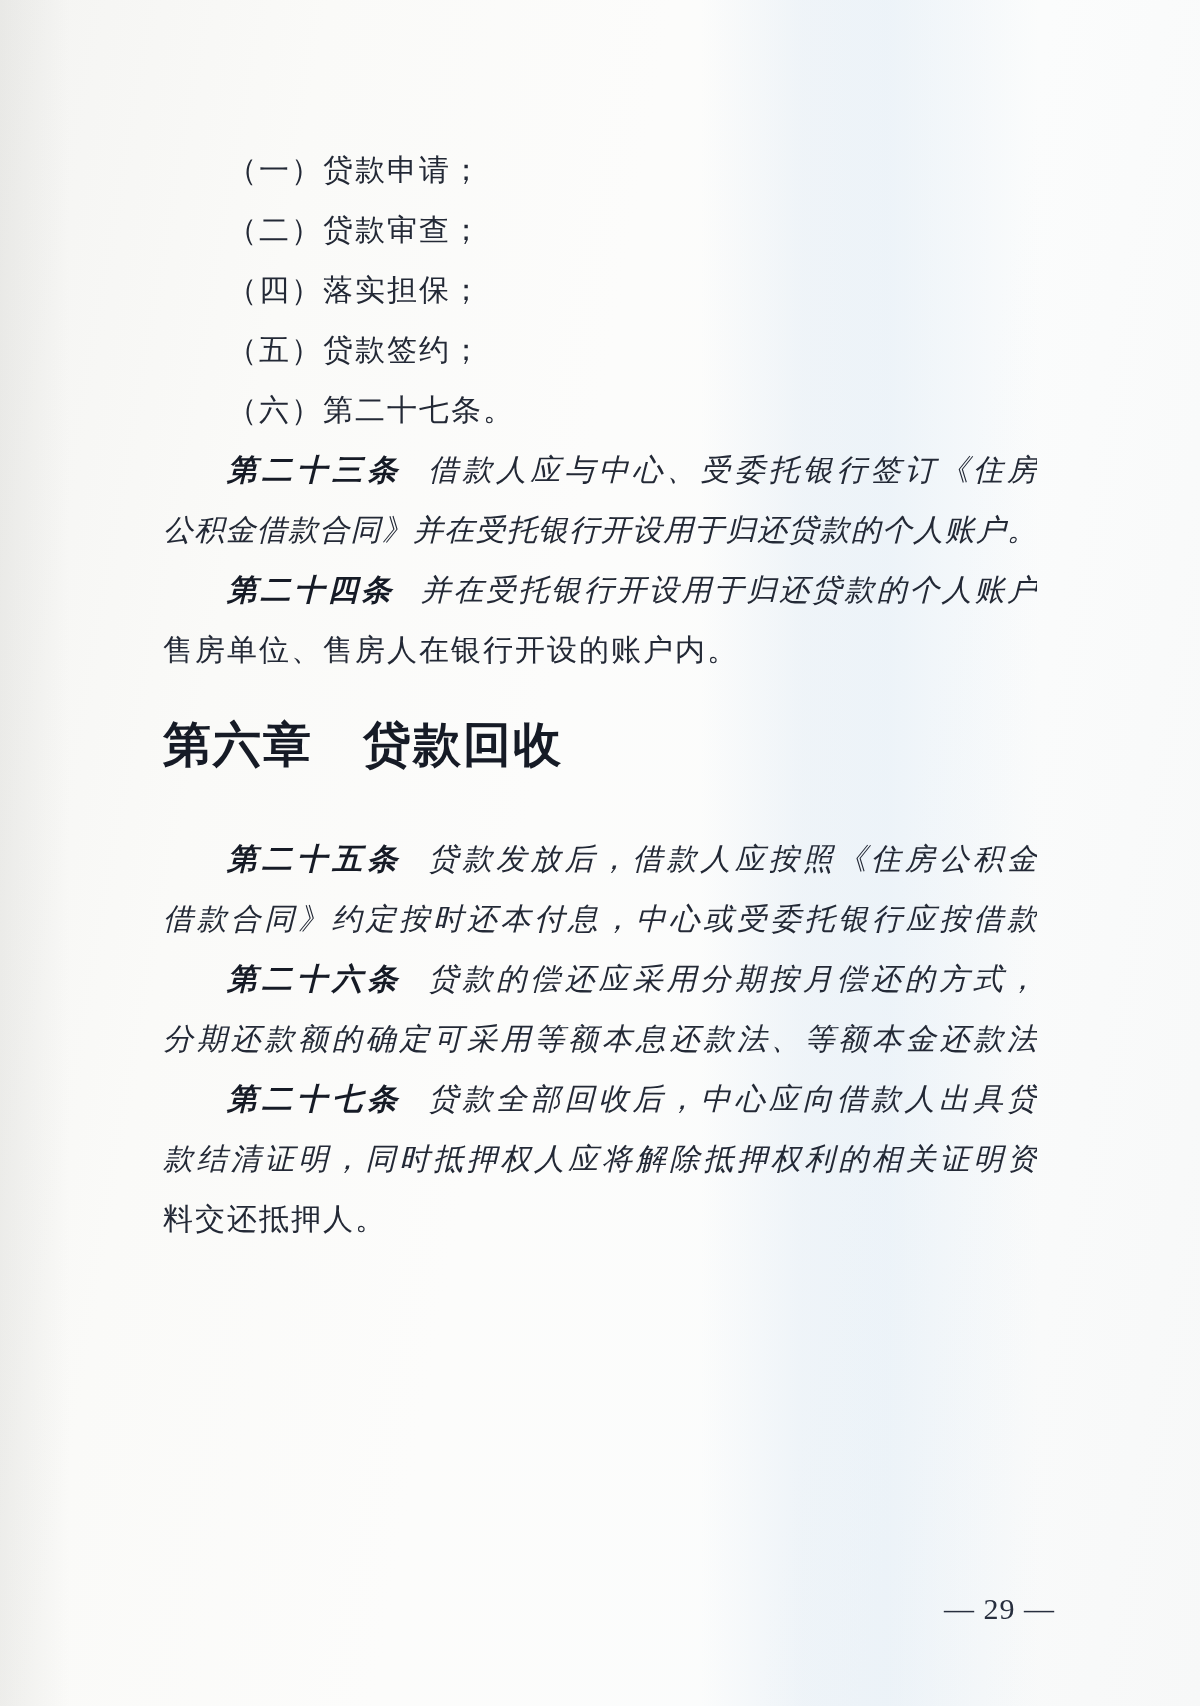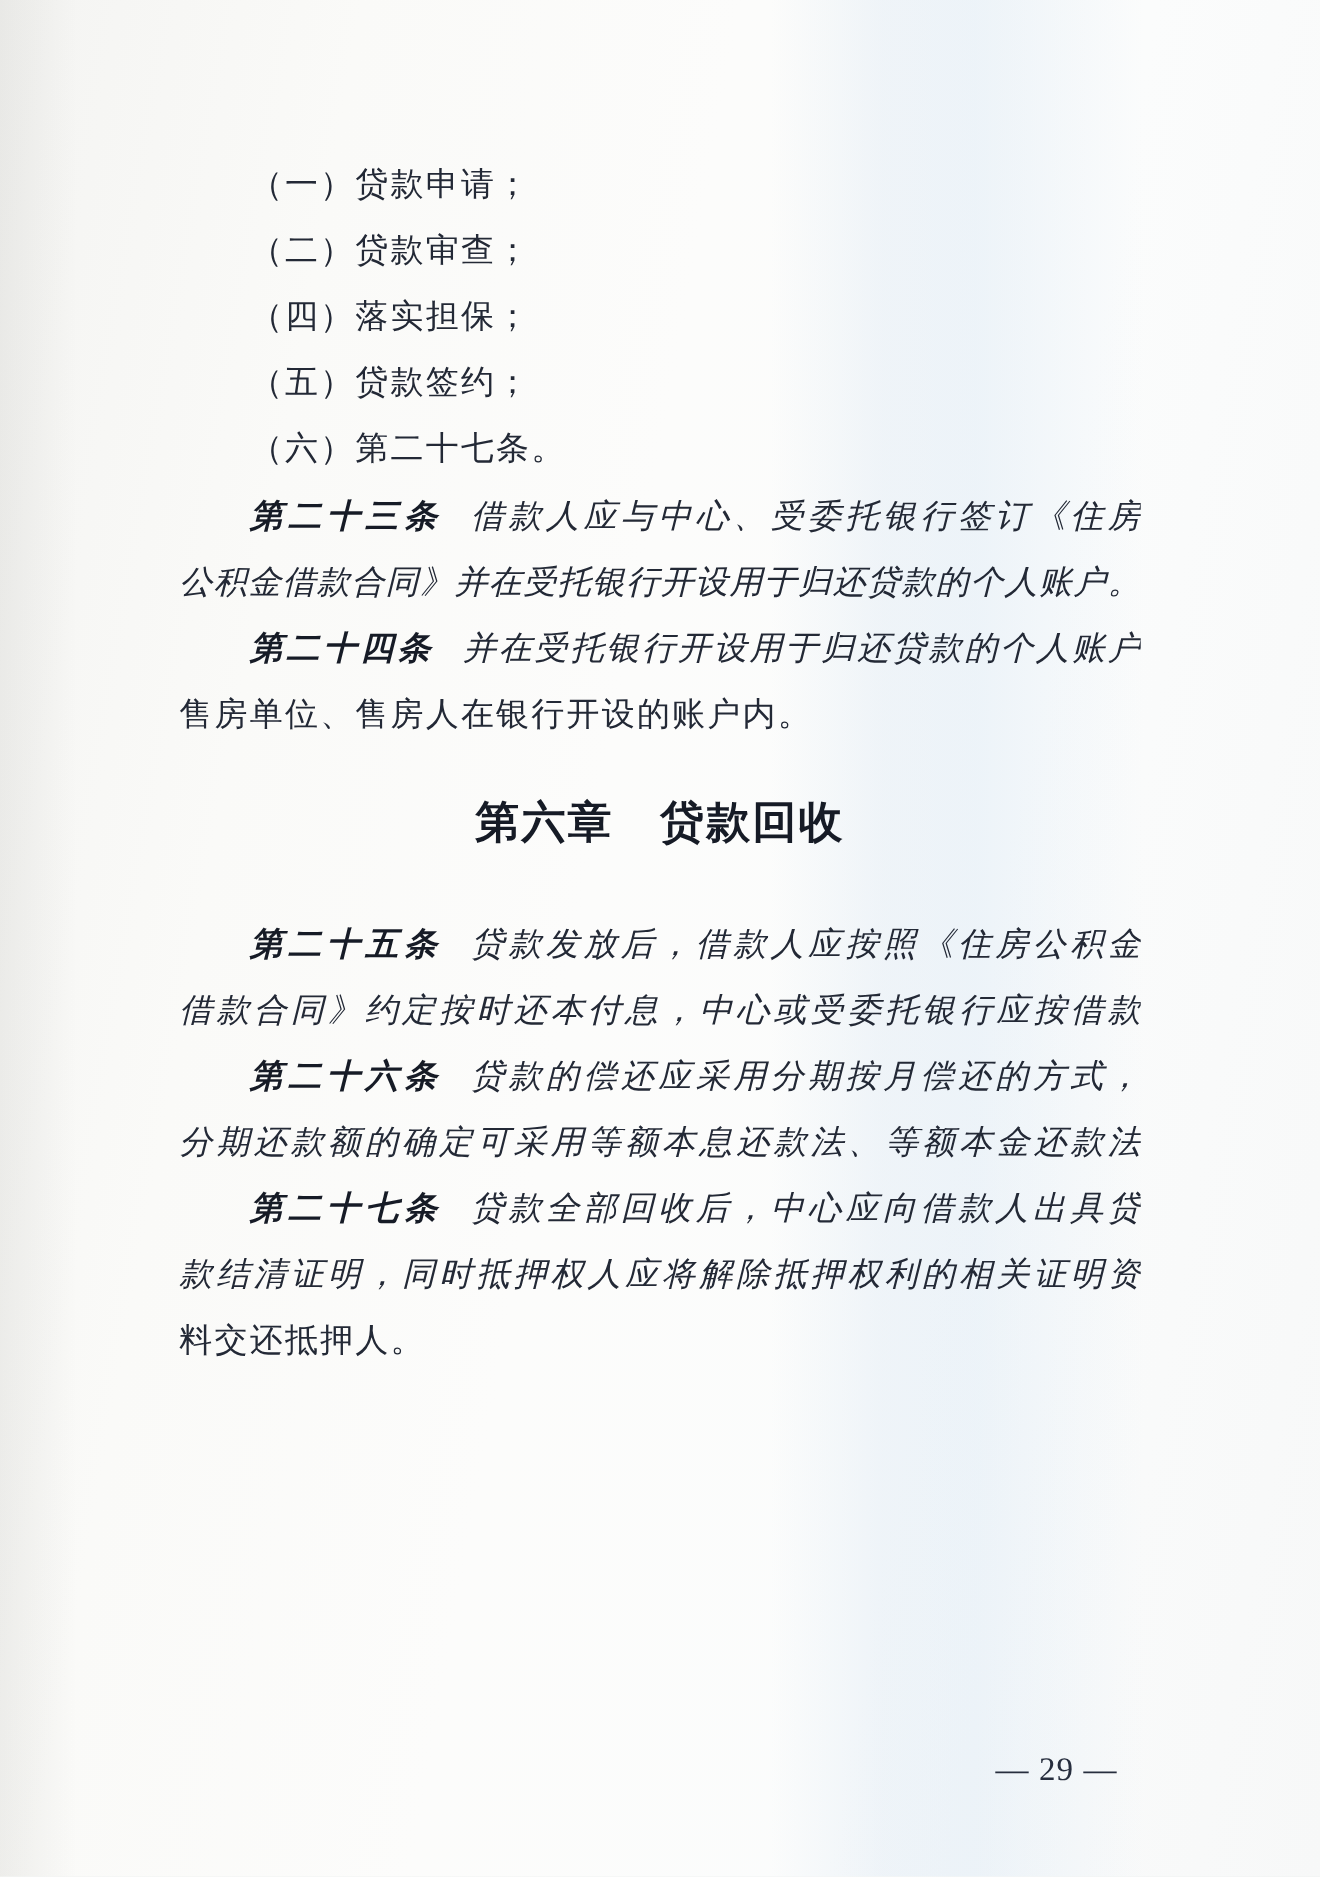--- a/index.html
+++ b/index.html
@@ -25,50 +25,50 @@
   }
   .doc-body{
     position:absolute;left:163px;top:140px;width:874px;
   }
   .line{
     height:60px;line-height:60px;
     font-size:30px;letter-spacing:2px;
     white-space:nowrap;
     color:#232936;
   }
-  .line.t-list{padding-left:64px;font-family:Liberation Mono, monospace;}
+  .line.t-list{padding-left:64px;}
   .line.t-first{padding-left:64px;}
   .line.full{
     letter-spacing:0;
     white-space:normal;
     text-align:justify;
     text-align-last:justify;
     overflow:hidden;
     font-style:italic;
   }
   .line.t-first.full{width:810px;}
   .art-no{
     font-family:"Liberation Sans","DejaVu Sans",sans-serif;
     font-weight:700;color:#161b26;
     padding-right:26px;
     letter-spacing:1px;
   }
   .chapter{
     margin:44px 0 0 0;padding:0;
     height:48px;line-height:48px;
-    text-align:center;
-    font-family:Liberation Sans, sans-serif;
+    text-align:left;
+    font-family:Liberation Mono, monospace;
     font-weight:700;
-    font-size:40px;letter-spacing:2px;
+    font-size:48px;letter-spacing:2px;
     color:#161b26;
   }
   .block-b{margin-top:57px;}
   .page-footer{
     position:absolute;left:905px;top:1592px;width:150px;
-    text-align:left;
+    text-align:right;
     font-size:30px;letter-spacing:1px;
     color:#272e3e;
   }
 </style>
 </head>
 <body>
 
 <div class="page">
   <div class="scan-band"></div>
   <div class="scan-edge"></div>

